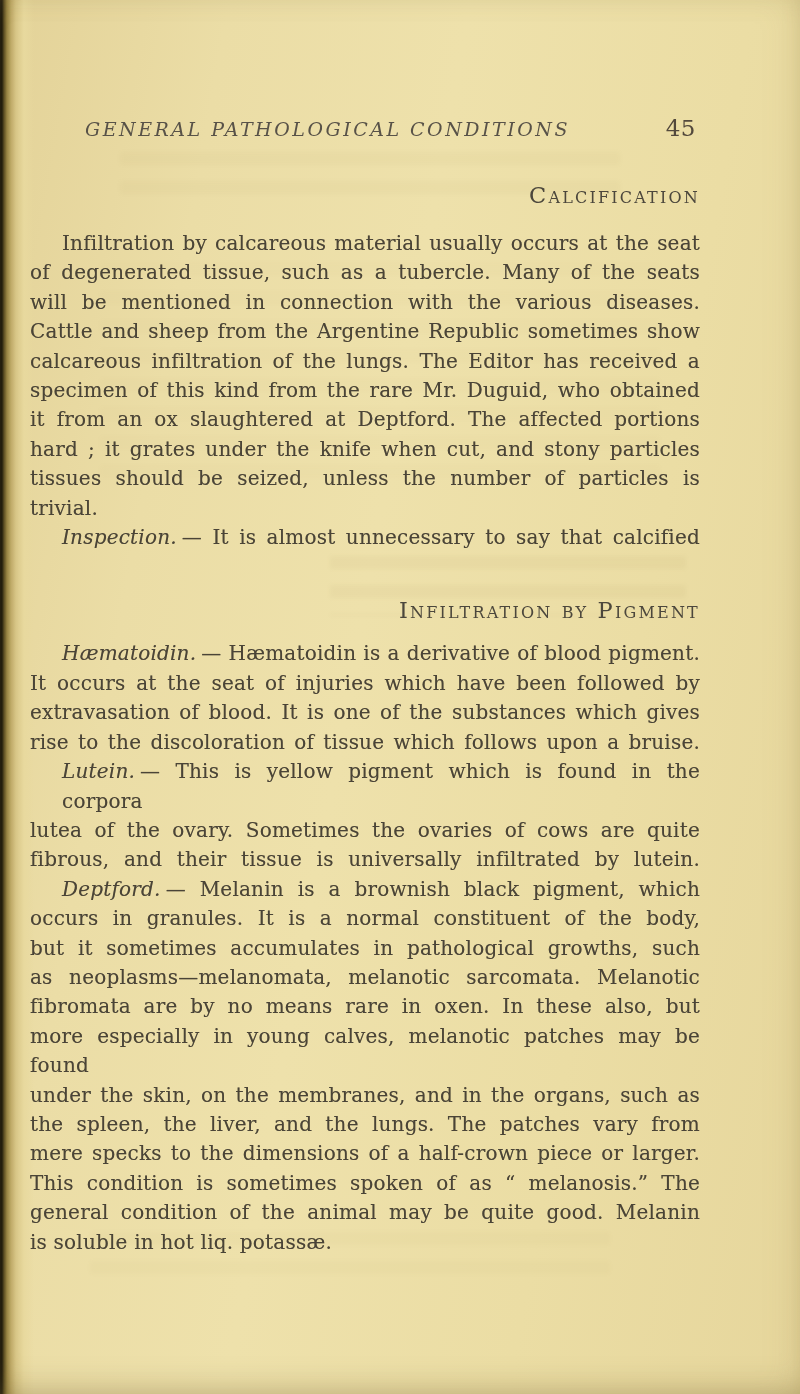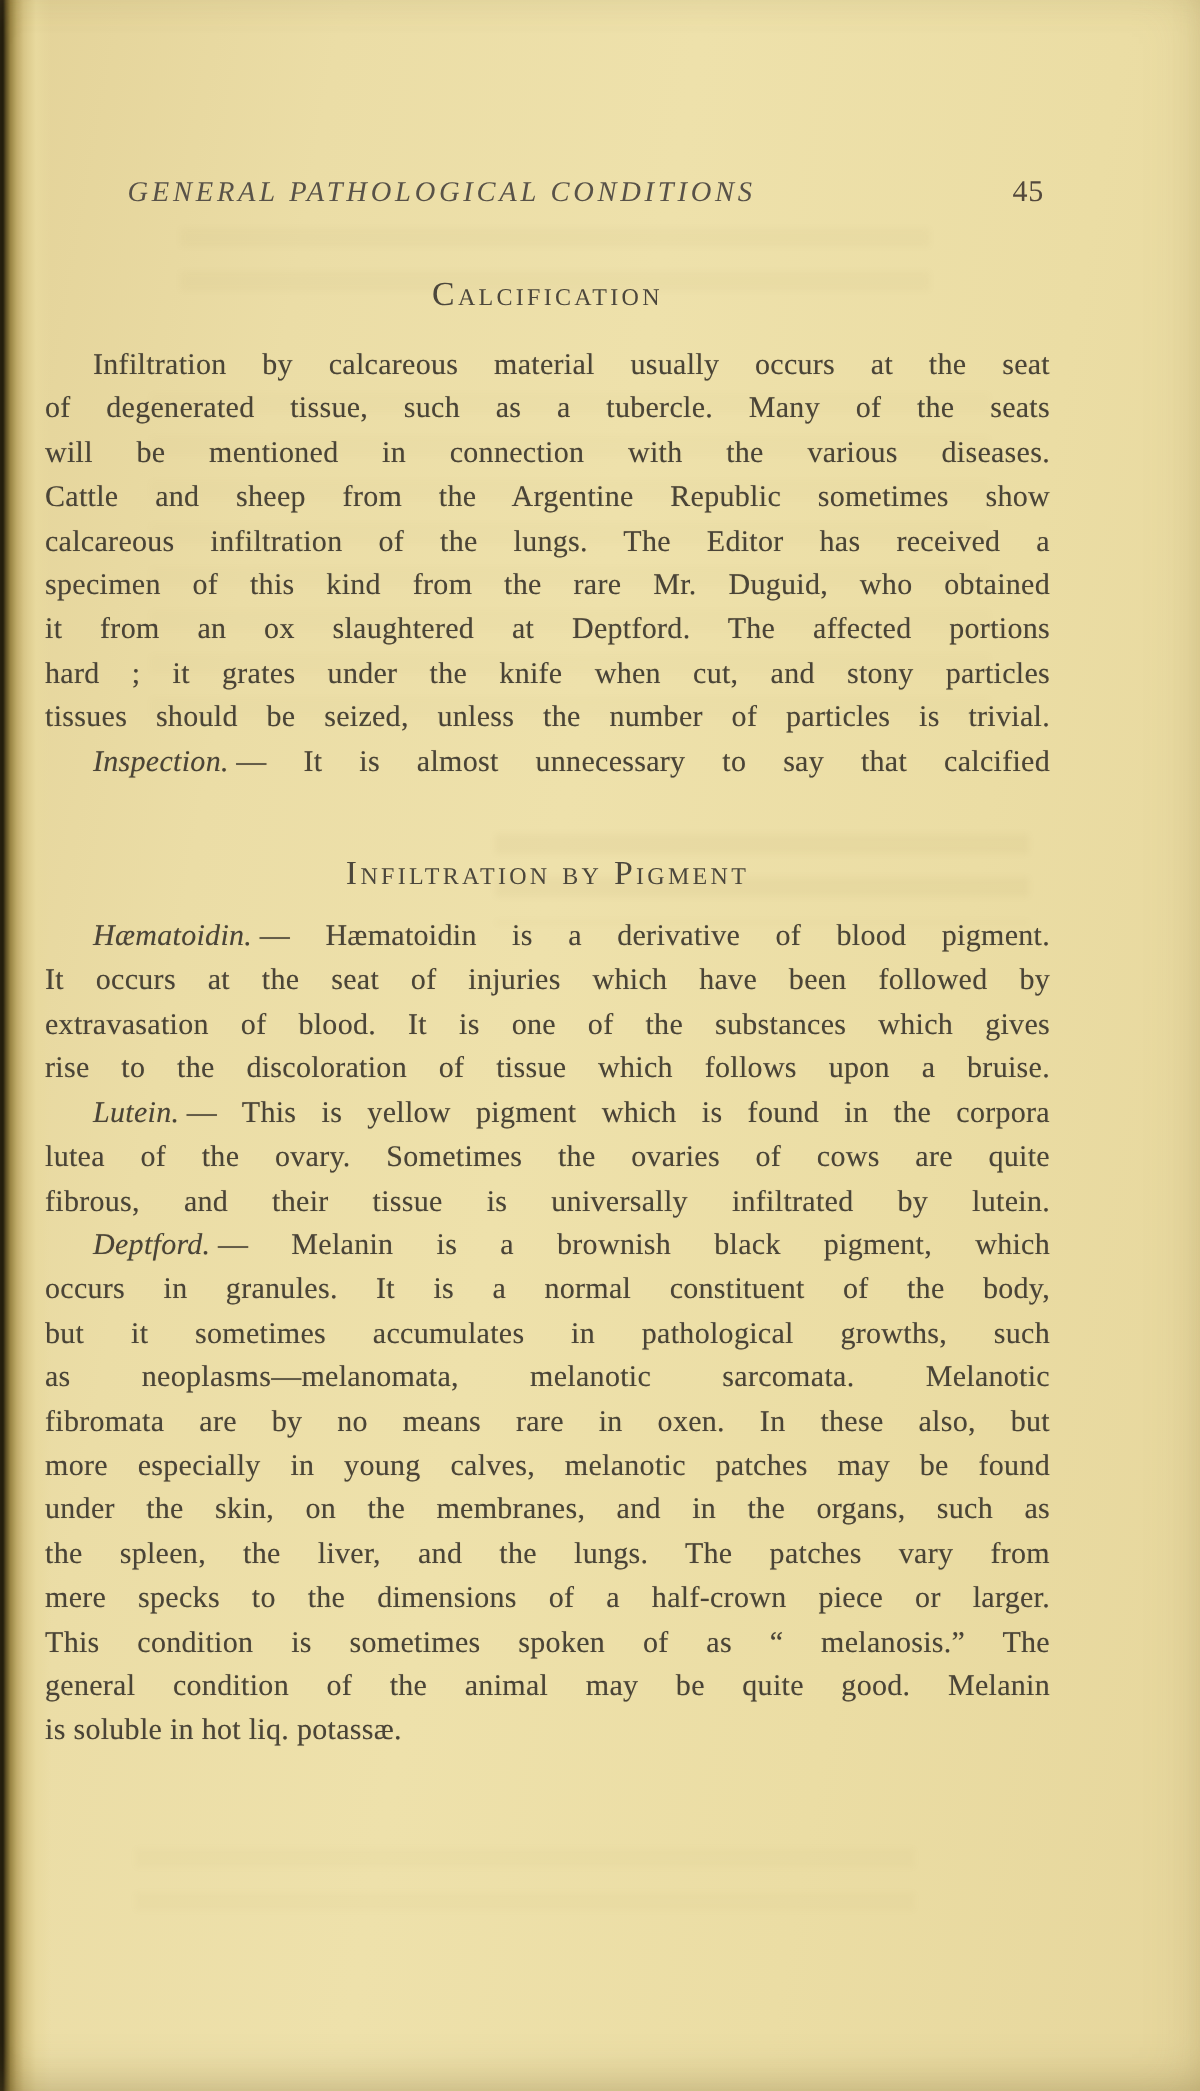--- a/index.html
+++ b/index.html
@@ -6,21 +6,20 @@
   body{
     width:800px;height:1394px;
     background:#d8c78e;
     font-family:"DejaVu Serif", serif;
     overflow:hidden;
   }
   .page{
     position:relative;width:800px;height:1394px;overflow:hidden;
     background:linear-gradient(100deg,#e3d298 0%,#ebdda6 22%,#eee1ab 45%,#ebddA4 72%,#e6d69c 100%);
     color:#4a4437;
-    font-family:Liberation Serif, serif;
   }
   .vignette{
     position:absolute;inset:0;pointer-events:none;
     box-shadow:inset 0 -20px 34px -20px rgba(110,92,44,.40),
                inset -16px 0 46px -26px rgba(140,120,62,.28),
                inset 0 14px 30px -22px rgba(140,120,62,.18);
   }
   .binding-edge{
     position:absolute;left:0;top:0;bottom:0;width:34px;
     background:linear-gradient(90deg,
@@ -31,24 +30,24 @@
   }
   .content{position:absolute;left:30px;top:0;width:670px;}
 
   .running-header{
     margin-top:115px;padding-left:55px;padding-right:4px;
     display:flex;align-items:baseline;
     font-style:italic;font-size:19px;line-height:26px;
     letter-spacing:2.5px;color:#585248;
   }
   .rh-title{flex:1;}
-  .rh-page{font-style:normal;font-size:20px;letter-spacing:.5px;color:#53493c;}
+  .rh-page{font-style:normal;font-size:23px;letter-spacing:.5px;color:#53493c;}
 
   .sec-heading{
-    margin:0;font-weight:normal;text-align:center;
+    margin:0;font-weight:normal;text-align:right;
     font-variant:small-caps;font-size:22.5px;line-height:27px;
     letter-spacing:2.2px;color:#4c473c;
   }
   .h-calc{margin-top:40px;}
   .h-pig{margin-top:45px;}
 
   .para{margin:0;}
   .para-first{margin-top:20px;}
   .para-after-heading{margin-top:15px;}
 

